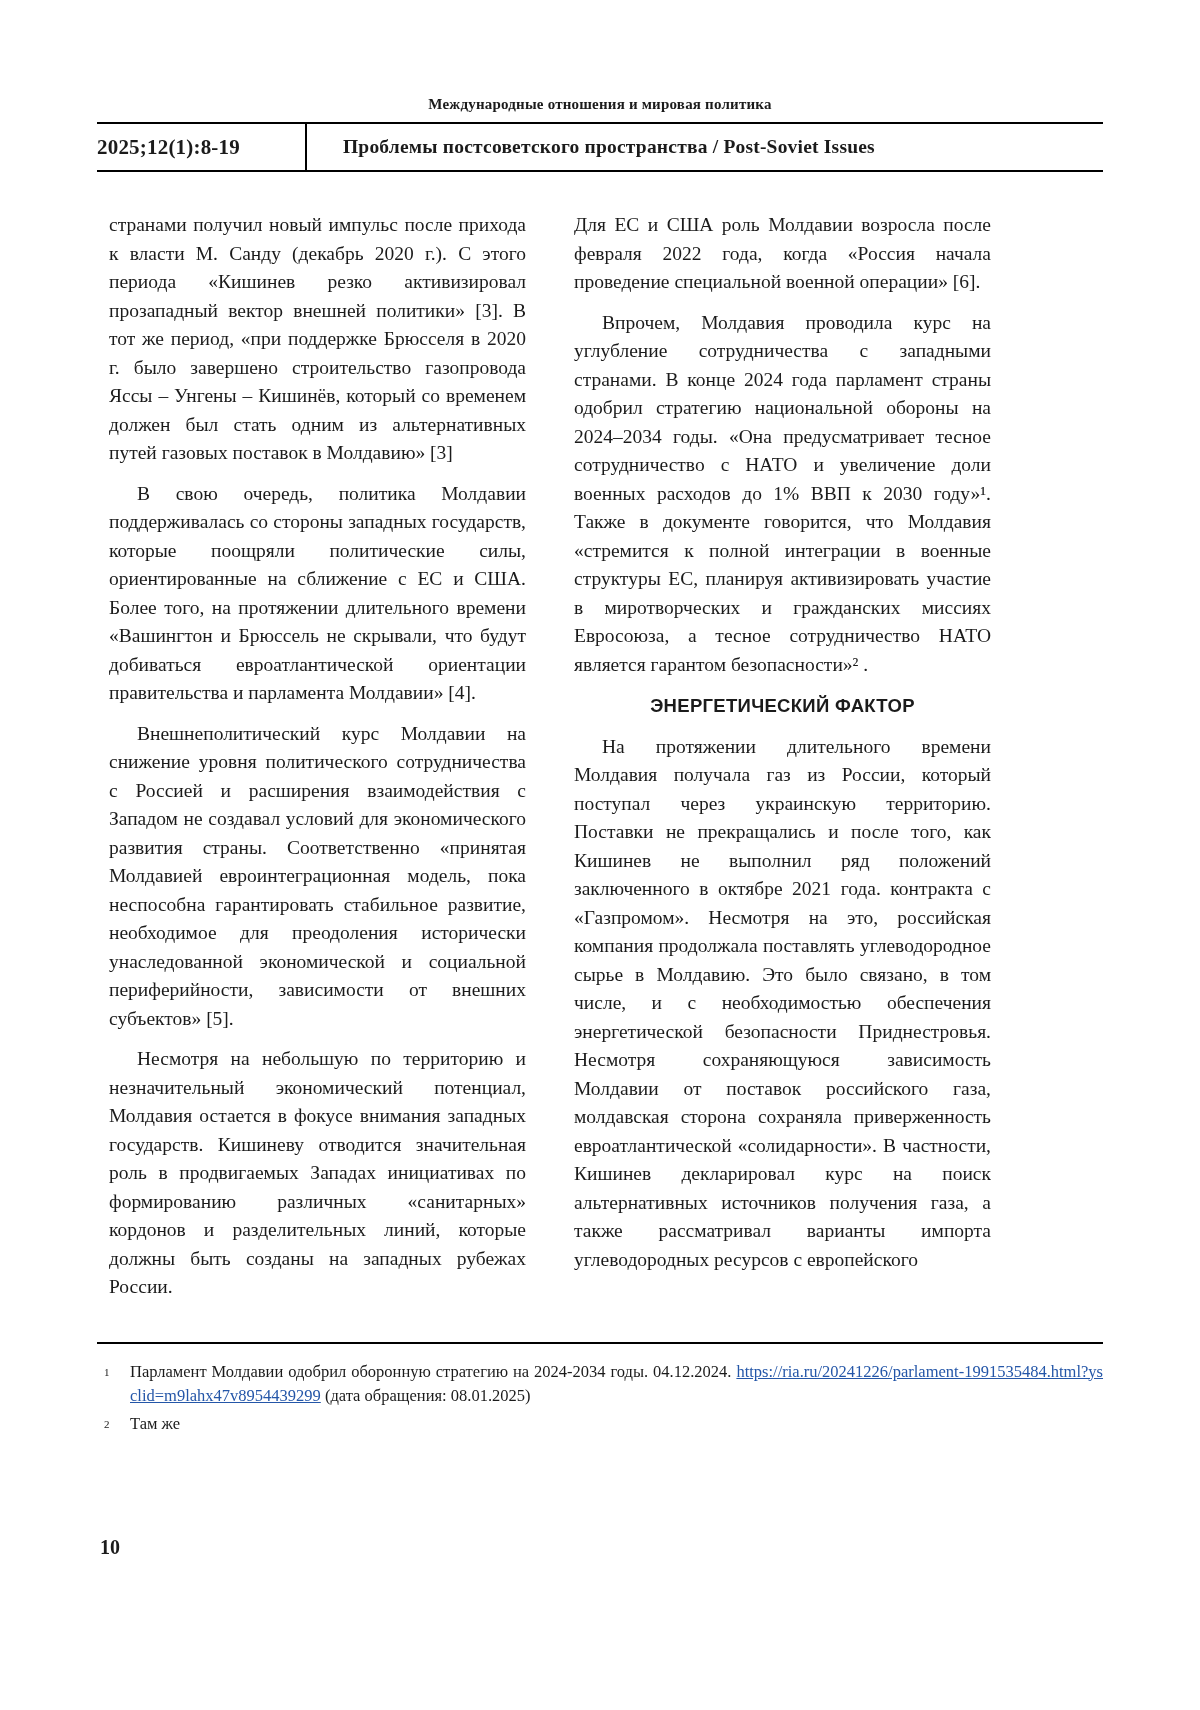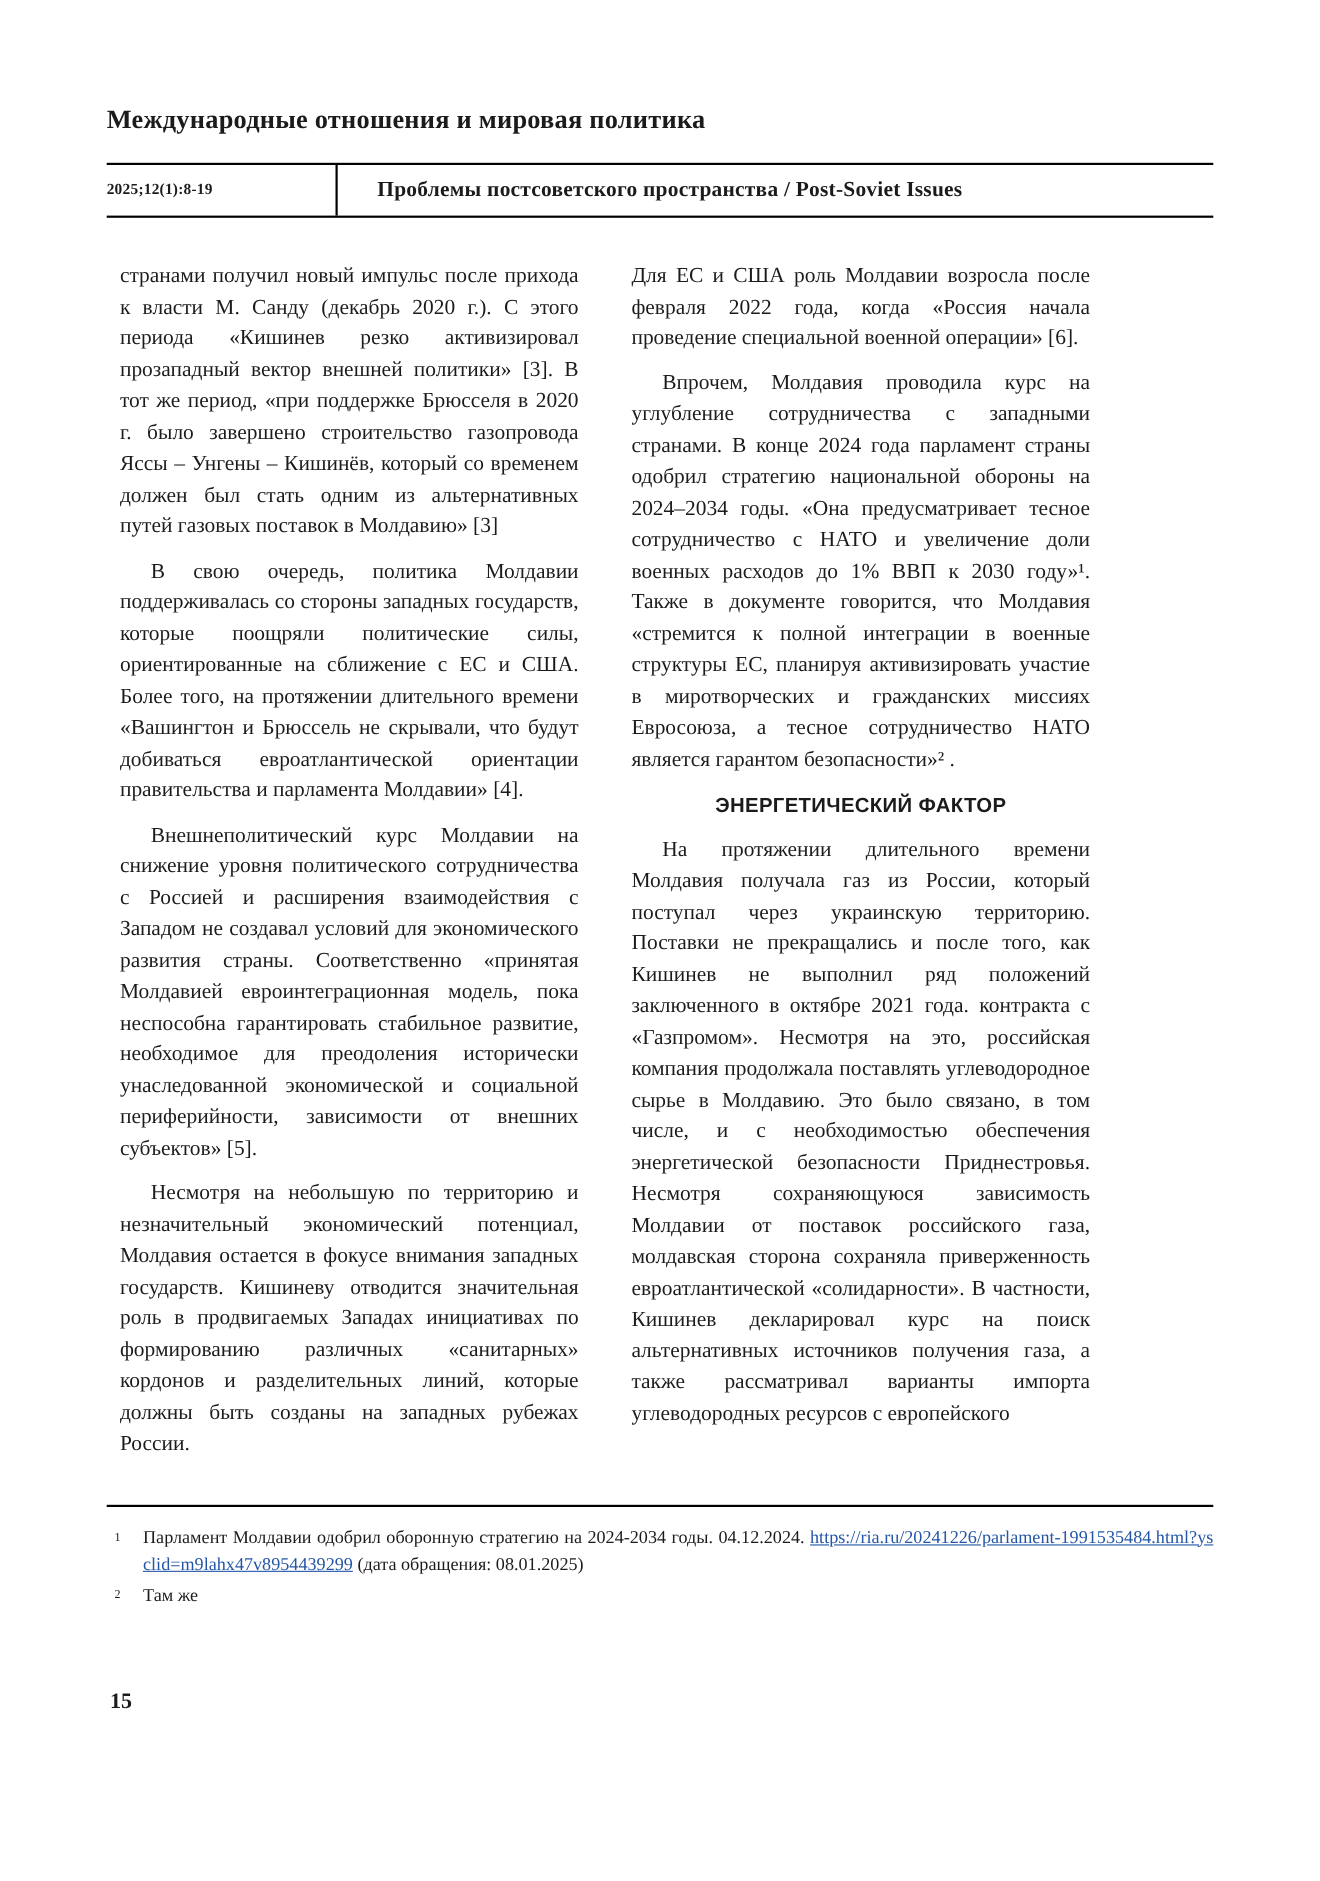--- a/index.html
+++ b/index.html
@@ -15,36 +15,37 @@
   }
   .page {
     box-sizing: border-box;
     width: 1200px;
     min-height: 1710px;
     padding: 96px 97px 40px 97px;
     position: relative;
   }
   
   .rubric {
-    font-size: 24px;
+    font-size: 15px;
     font-weight: bold;
     letter-spacing: 0.2px;
-    margin-bottom: 25px;
+    margin-bottom: 9px;
+    text-align: center;
   }
   .meta-row {
     display: flex;
     align-items: center;
     border-top: 2px solid #000;
     border-bottom: 2px solid #000;
     height: 46px;
   }
   .issue {
     width: 208px;
     flex: 0 0 208px;
-    font-size: 14px;
+    font-size: 21px;
     font-weight: bold;
     letter-spacing: 0.2px;
   }
   .vline {
     width: 2px;
     align-self: stretch;
     background: #000;
     flex: 0 0 2px;
   }
   .journal {
@@ -152,16 +153,16 @@
     <div class="footnote">
       <span class="fn-marker">1</span>
       <span>Парламент Молдавии одобрил оборонную стратегию на 2024-2034 годы. 04.12.2024.</span>
       <a class="fn-link">https://ria.ru/20241226/parlament-1991535484.html?ysclid=m9lahx47v8954439299</a>
       <span>(дата обращения: 08.01.2025)</span>
     </div>
     <div class="footnote">
       <span class="fn-marker">2</span>
       <span>Там же</span>
     </div>
-    <div class="page-number">15</div>
+    <div class="page-number">10</div>
   </footer>
 
 </div>
 
 </body></html>

